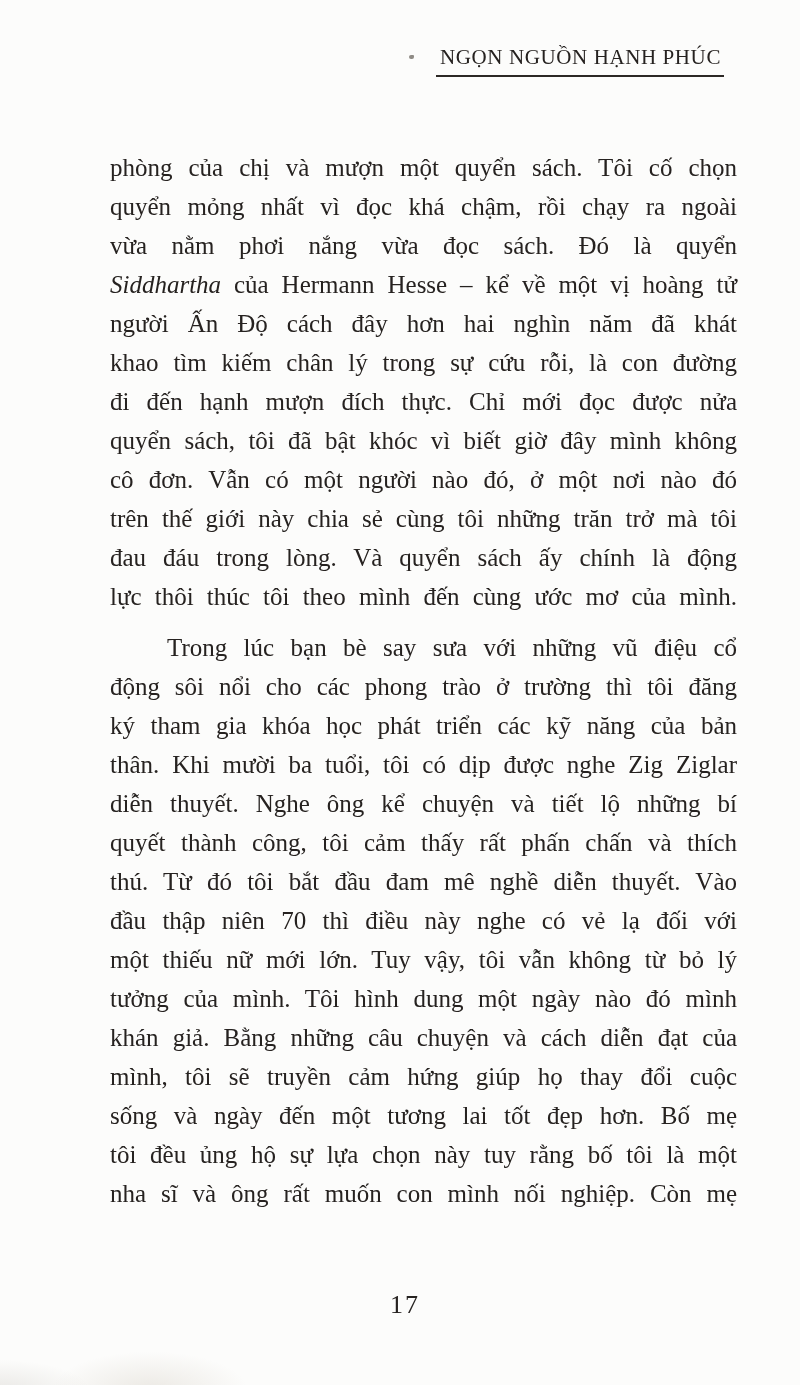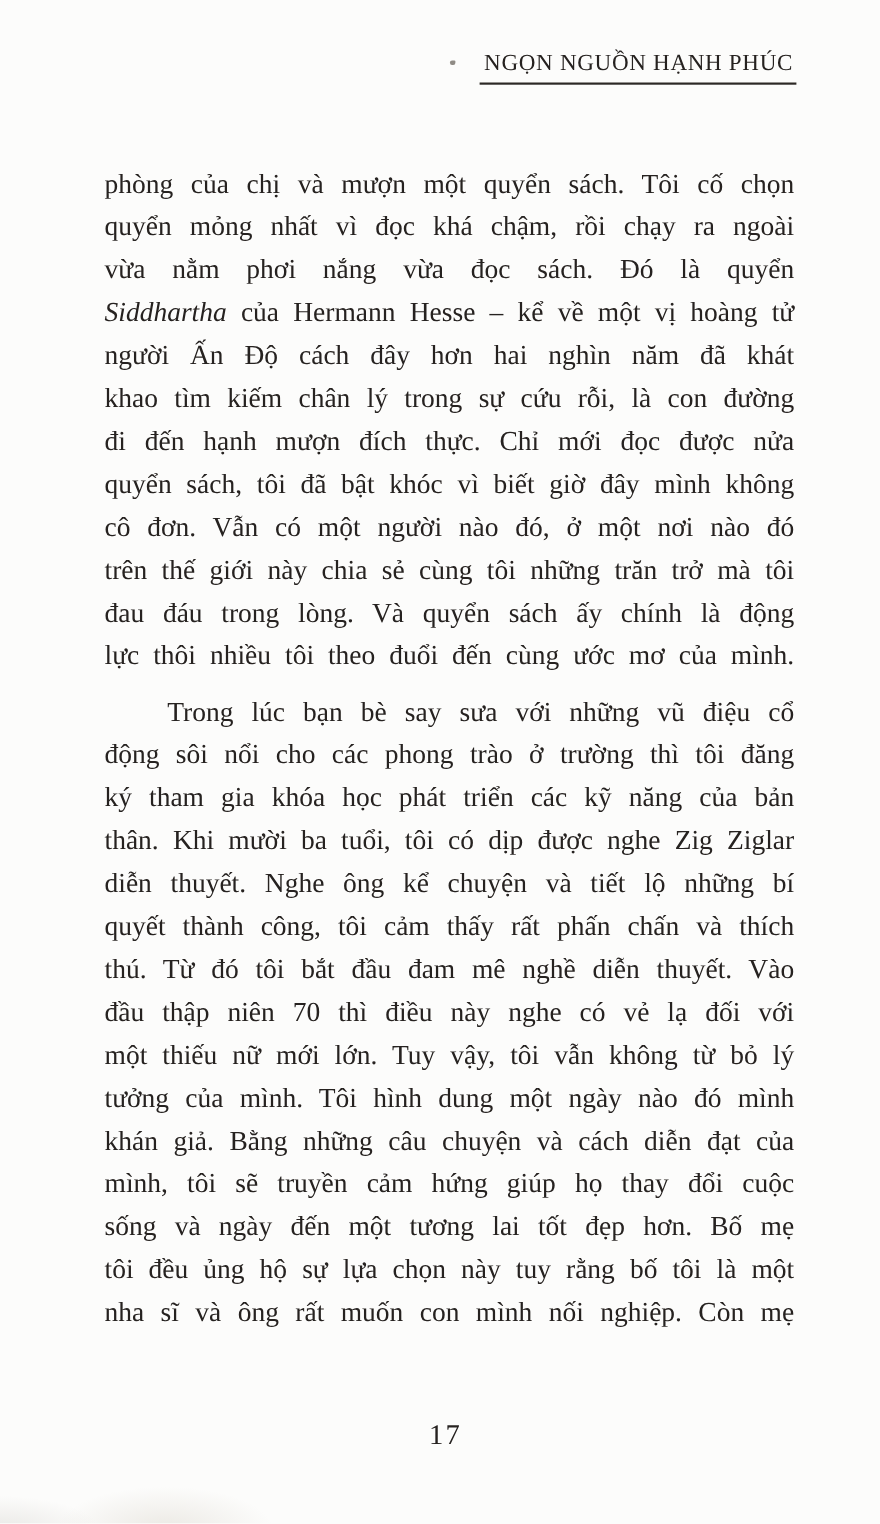--- a/index.html
+++ b/index.html
@@ -44,21 +44,21 @@
     font-size:21px;
     letter-spacing:.6px;
     line-height:26px;
     border-bottom:2.5px solid #2c2825;
     padding:0 3px 5px 4px;
     white-space:nowrap;
   }
   
   .body-text{
     position:absolute;
-    left:95px;
+    left:110px;
     top:148px;
     width:627px;
   }
   .paragraph{width:100%;}
   .paragraph.indented{margin-top:12px;}
   .line{
     height:39px;
     line-height:39px;
     font-size:25px;
     text-align:justify;
@@ -114,21 +114,21 @@
         <div class="line"><span>quyển mỏng nhất vì đọc khá chậm, rồi chạy ra ngoài</span></div>
         <div class="line"><span>vừa nằm phơi nắng vừa đọc sách. Đó là quyển</span></div>
         <div class="line"><span class="italic">Siddhartha</span><span> của Hermann Hesse – kể về một vị hoàng tử</span></div>
         <div class="line"><span>người Ấn Độ cách đây hơn hai nghìn năm đã khát</span></div>
         <div class="line"><span>khao tìm kiếm chân lý trong sự cứu rỗi, là con đường</span></div>
         <div class="line"><span>đi đến hạnh mượn đích thực. Chỉ mới đọc được nửa</span></div>
         <div class="line"><span>quyển sách, tôi đã bật khóc vì biết giờ đây mình không</span></div>
         <div class="line"><span>cô đơn. Vẫn có một người nào đó, ở một nơi nào đó</span></div>
         <div class="line"><span>trên thế giới này chia sẻ cùng tôi những trăn trở mà tôi</span></div>
         <div class="line"><span>đau đáu trong lòng. Và quyển sách ấy chính là động</span></div>
-        <div class="line"><span>lực thôi nhiều tôi theo đuổi đến cùng ước mơ của mình.</span></div>
+        <div class="line"><span>lực thôi thúc tôi theo mình đến cùng ước mơ của mình.</span></div>
       </div>
       <div class="paragraph indented">
         <div class="line first"><span>Trong lúc bạn bè say sưa với những vũ điệu cổ</span></div>
         <div class="line"><span>động sôi nổi cho các phong trào ở trường thì tôi đăng</span></div>
         <div class="line"><span>ký tham gia khóa học phát triển các kỹ năng của bản</span></div>
         <div class="line"><span>thân. Khi mười ba tuổi, tôi có dịp được nghe Zig Ziglar</span></div>
         <div class="line"><span>diễn thuyết. Nghe ông kể chuyện và tiết lộ những bí</span></div>
         <div class="line"><span>quyết thành công, tôi cảm thấy rất phấn chấn và thích</span></div>
         <div class="line"><span>thú. Từ đó tôi bắt đầu đam mê nghề diễn thuyết. Vào</span></div>
         <div class="line"><span>đầu thập niên 70 thì điều này nghe có vẻ lạ đối với</span></div>

